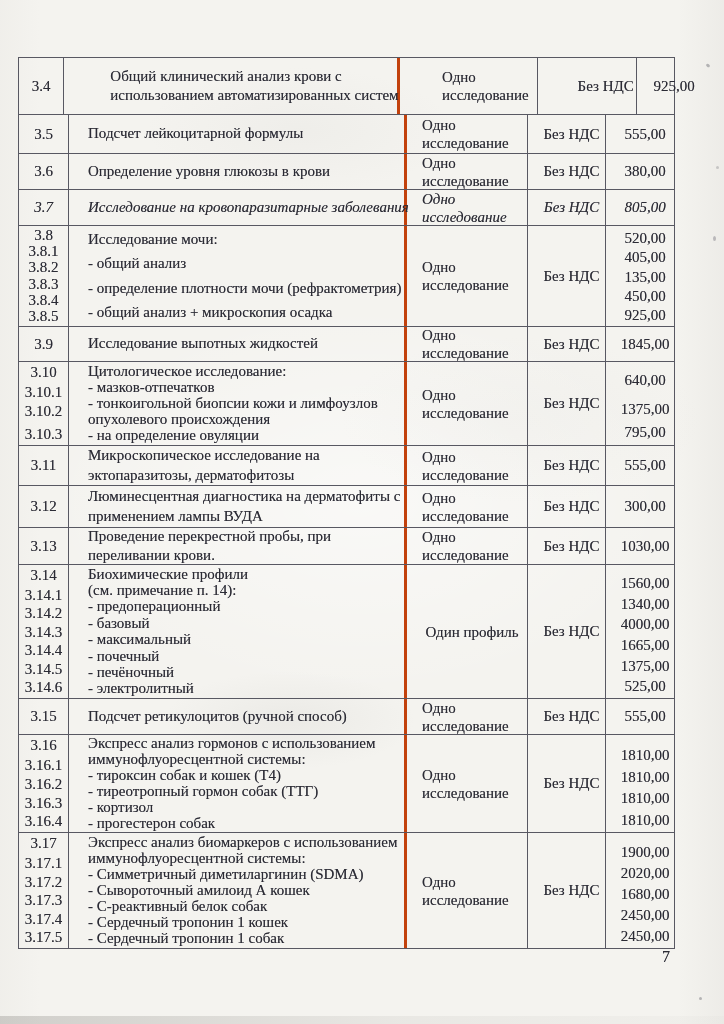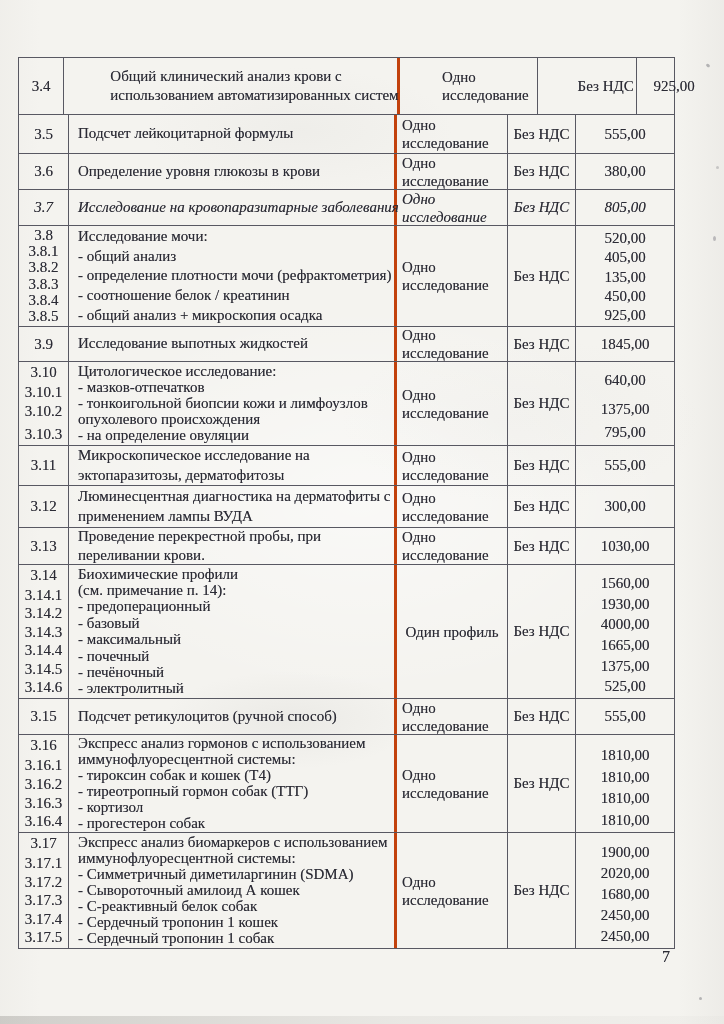--- a/index.html
+++ b/index.html
@@ -32,21 +32,21 @@
   .speck.s4{left:716px;top:166px;width:3px;height:3px;opacity:.3;}
 
   .price-table{
     position:absolute;left:18px;top:57px;width:657px;
     box-sizing:border-box;border:1px solid #585862;
     display:flex;flex-direction:column;
     color:#2b2b35;font-size:15px;
     text-shadow:0 0 .5px rgba(43,43,53,.55);
   }
   .row{display:flex;box-sizing:border-box;}
-  .row + .row{border-top:1px solid #585862;}
+  .row + .row{border-top:1px solid #585862;gap:10px;}
   .cell{box-sizing:border-box;display:flex;min-width:0;}
   .c-num{width:50px;border-right:1px solid #585862;flex-direction:column;}
   .c-name{width:328px;border-right:3px solid #c2410c;flex-direction:column;padding-left:9px;padding-right:10px;}
   .c-unit{width:111px;border-right:1px solid #585862;align-items:center;justify-content:center;text-align:left;padding:0 5px;line-height:18px;}
   .c-vat{width:68px;border-right:1px solid #585862;align-items:center;justify-content:center;text-align:center;}
   .c-price{flex:1;flex-direction:column;text-align:center;}
   .ln{white-space:nowrap;}
   .c-num .ln{text-align:center;}
   .c-price .ln{text-align:left;}
 
@@ -153,21 +153,20 @@
         <div class="ln">3.8.1</div>
         <div class="ln">3.8.2</div>
         <div class="ln">3.8.3</div>
         <div class="ln">3.8.4</div>
         <div class="ln">3.8.5</div>
       </div>
       <div class="cell c-name">
         <div class="ln">Исследование мочи:</div>
         <div class="ln">- общий анализ</div>
         <div class="ln">- определение плотности мочи (рефрактометрия)</div>
-        <div class="ln">- соотношение белок / креатинин</div>
         <div class="ln">- общий анализ + микроскопия осадка</div>
       </div>
       <div class="cell c-unit">
         <span class="unit-text">Одно исследование</span>
       </div>
       <div class="cell c-vat">
         <span class="vat-text">Без НДС</span>
       </div>
       <div class="cell c-price">
         <div class="ln"></div>
@@ -302,21 +301,21 @@
       <div class="cell c-unit">
         <span class="unit-text">Один профиль</span>
       </div>
       <div class="cell c-vat">
         <span class="vat-text">Без НДС</span>
       </div>
       <div class="cell c-price">
         <div class="ln"></div>
         <div class="ln"></div>
         <div class="ln">1560,00</div>
-        <div class="ln">1930,00</div>
+        <div class="ln">1340,00</div>
         <div class="ln">4000,00</div>
         <div class="ln">1665,00</div>
         <div class="ln">1375,00</div>
         <div class="ln">525,00</div>
       </div>
     </div>
     <div class="row single" style="height: 36px;">
       <div class="cell c-num">
         <div class="ln">3.15</div>
       </div>

